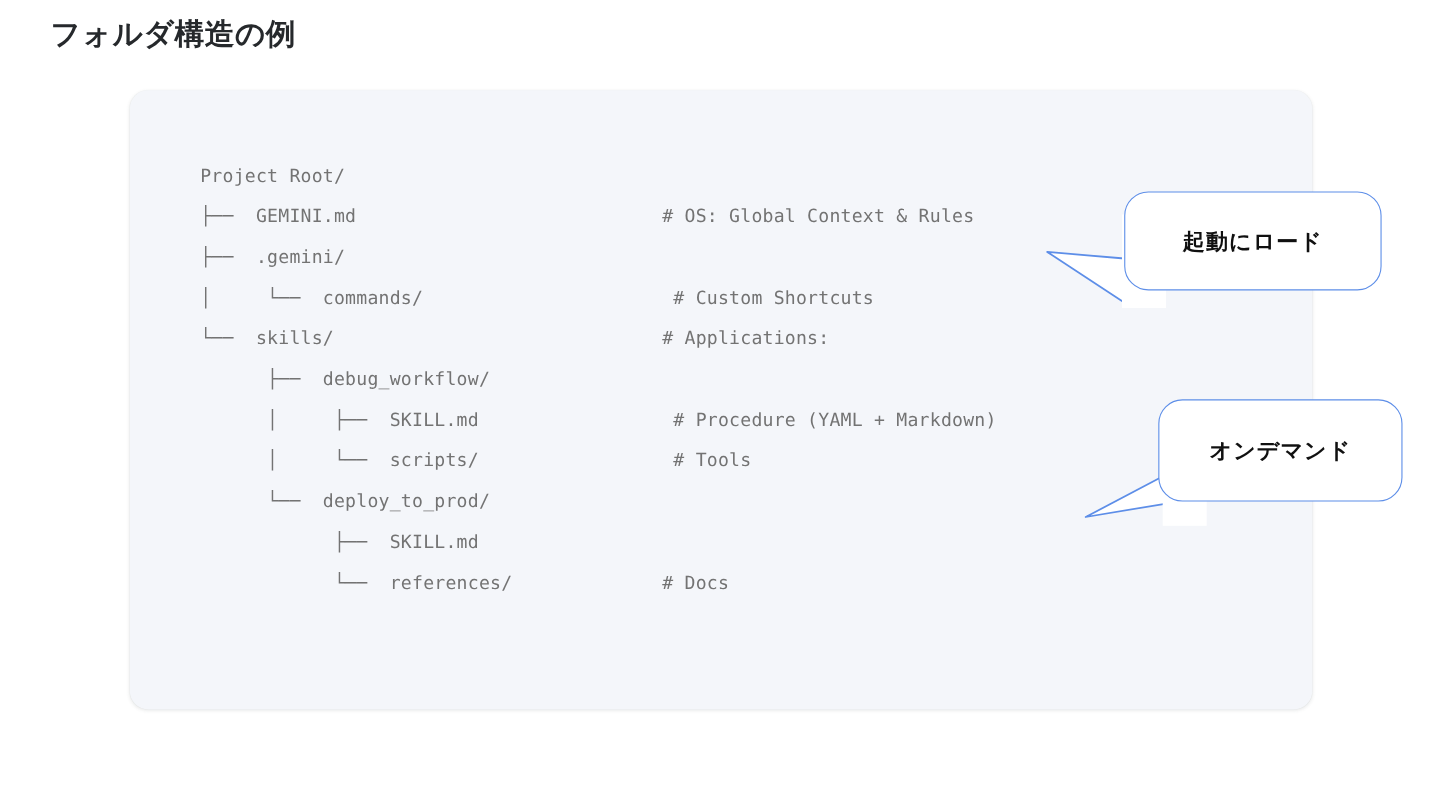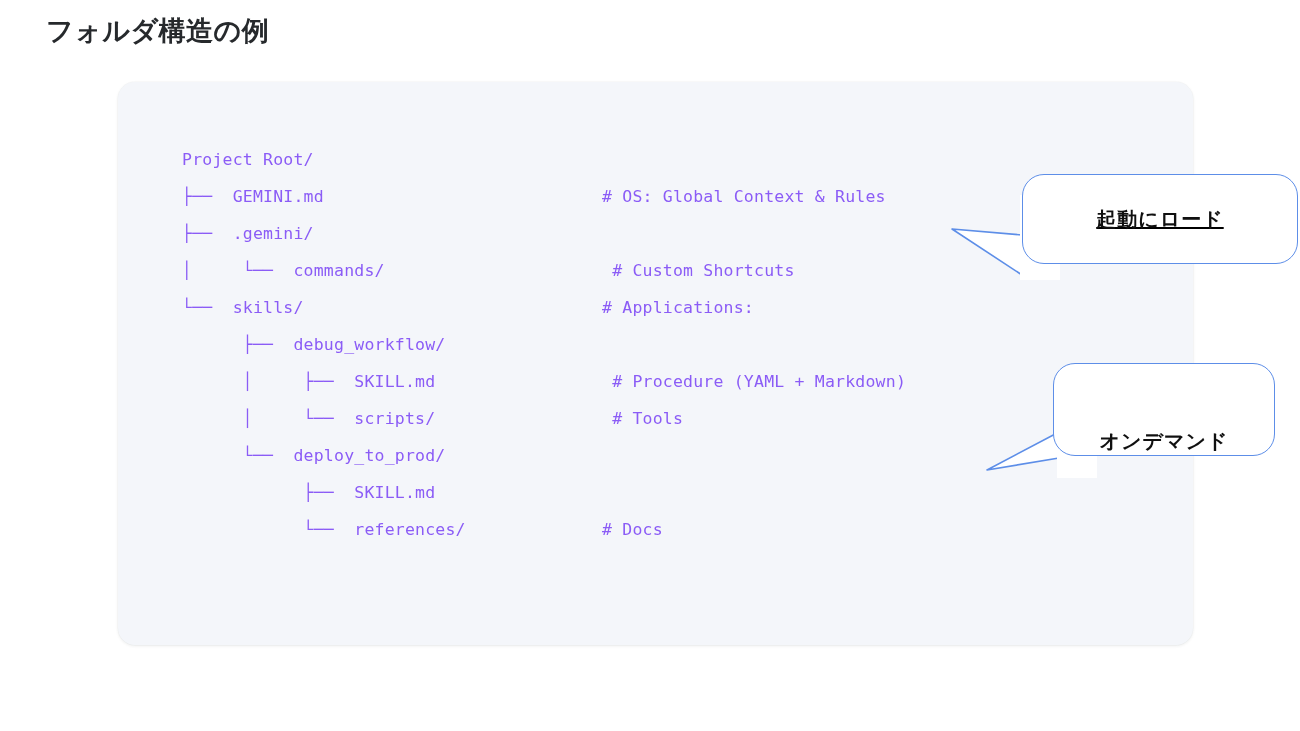--- a/index.html
+++ b/index.html
@@ -46,21 +46,21 @@
     overflow: hidden;
   }
 
   #code-block {
     position: absolute;
     left: 64px;
     top: 59px;
     font-family: "DejaVu Sans Mono", "Liberation Mono", monospace;
     font-size: 16.5px;
     line-height: 37px;
-    color: #8b5cf6;
+    color: #737373;
     white-space: pre;
     letter-spacing: 0.2px;
   }
   .code-line {
     display: block;
     height: 37px;
     white-space: pre;
   }
   .code-tree {
     display: inline-block;
@@ -92,30 +92,28 @@
   }
   .callout-tail {
     position: absolute;
     overflow: visible;
     pointer-events: none;
   }
 
   #callout-startup {
     left: 1022px;
     top: 174px;
-    width: 276px;
+    width: 234px;
     height: 90px;
-    text-decoration: underline;
   }
   #callout-ondemand {
     left: 1053px;
     top: 363px;
     width: 222px;
     height: 93px;
-    align-items: flex-end;
   }
 
   #tail-startup {
     left: 950px;
     top: 195px;
     width: 110px;
     height: 85px;
   }
   #tail-ondemand {
     left: 985px;

